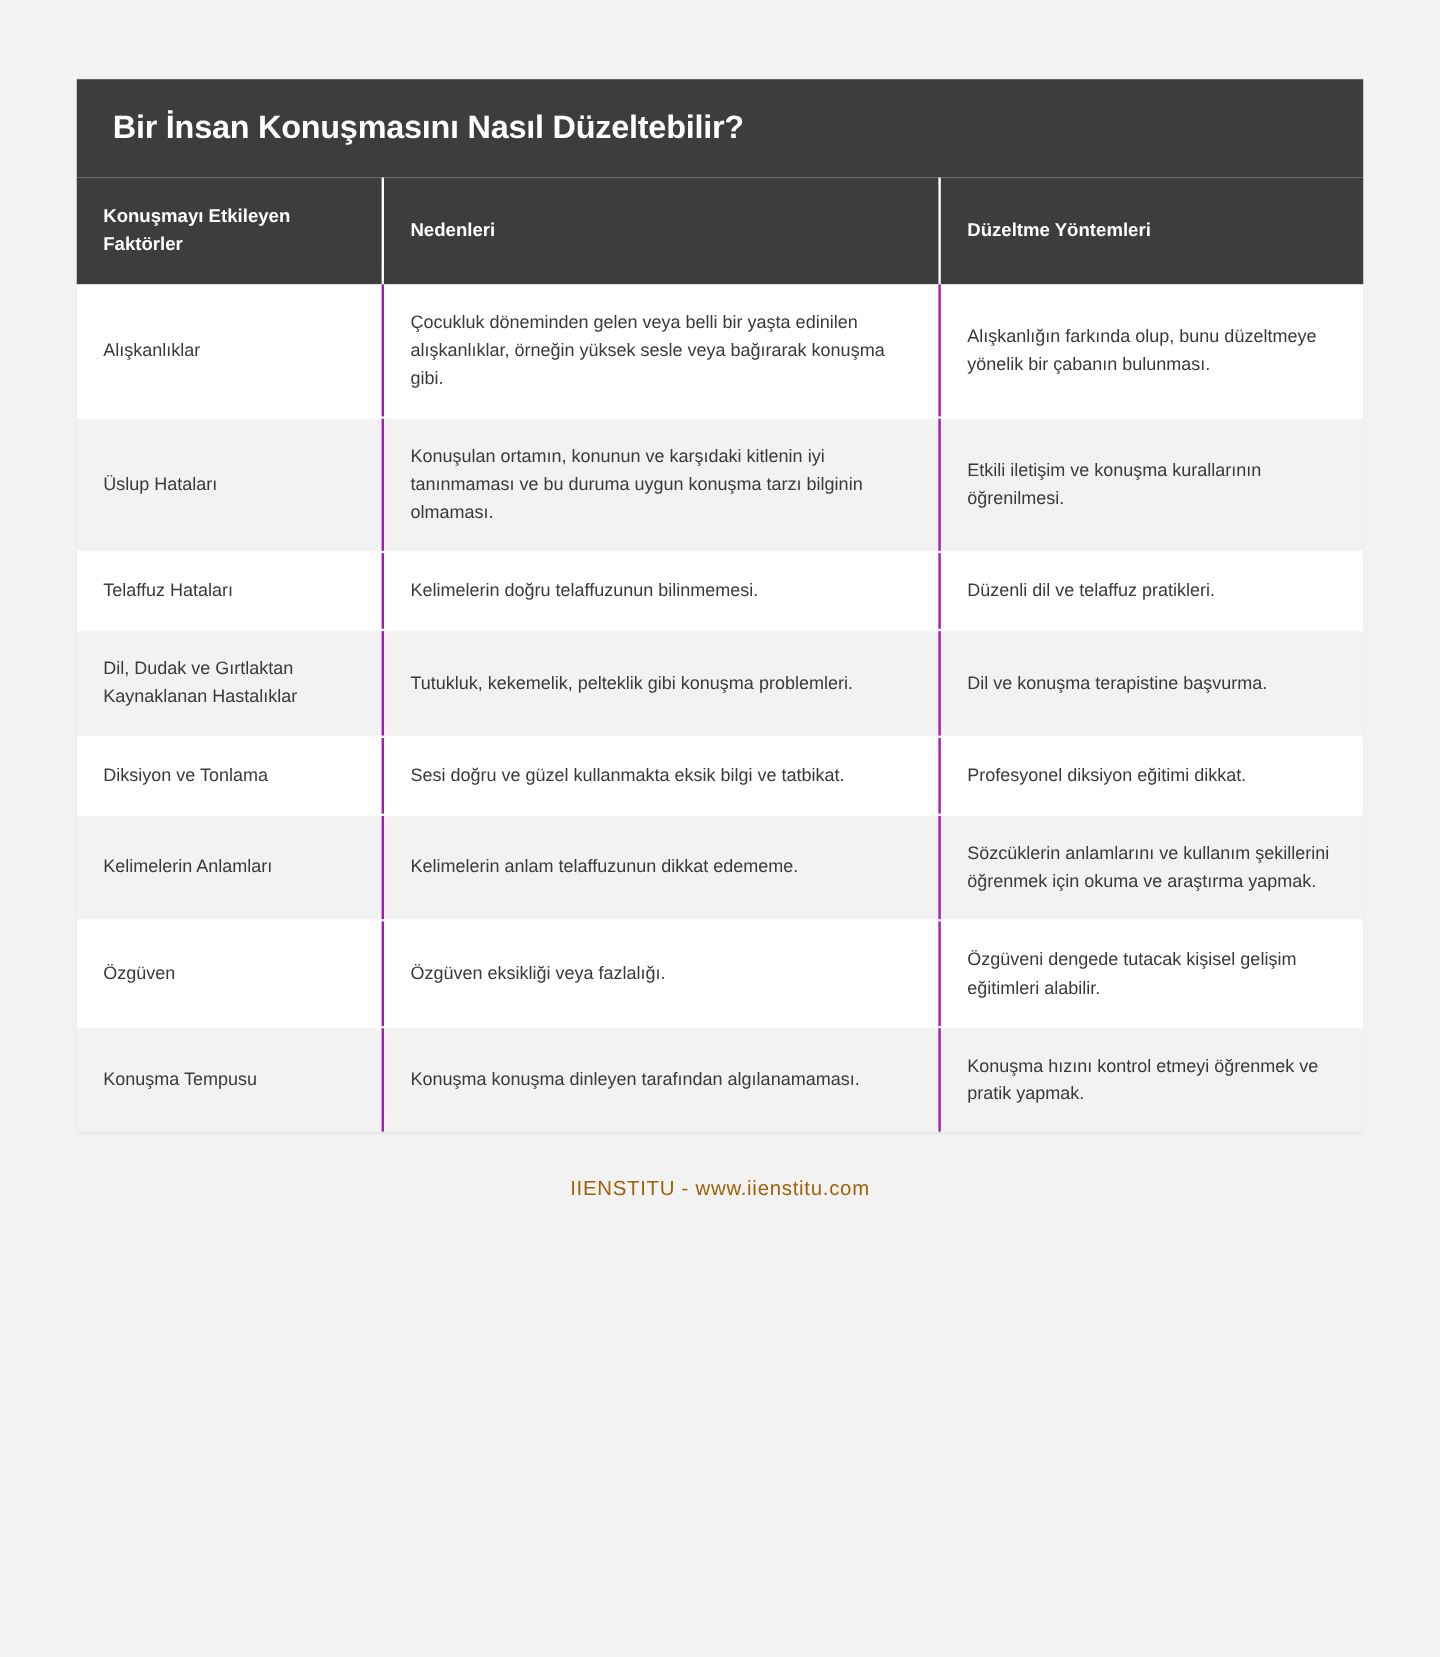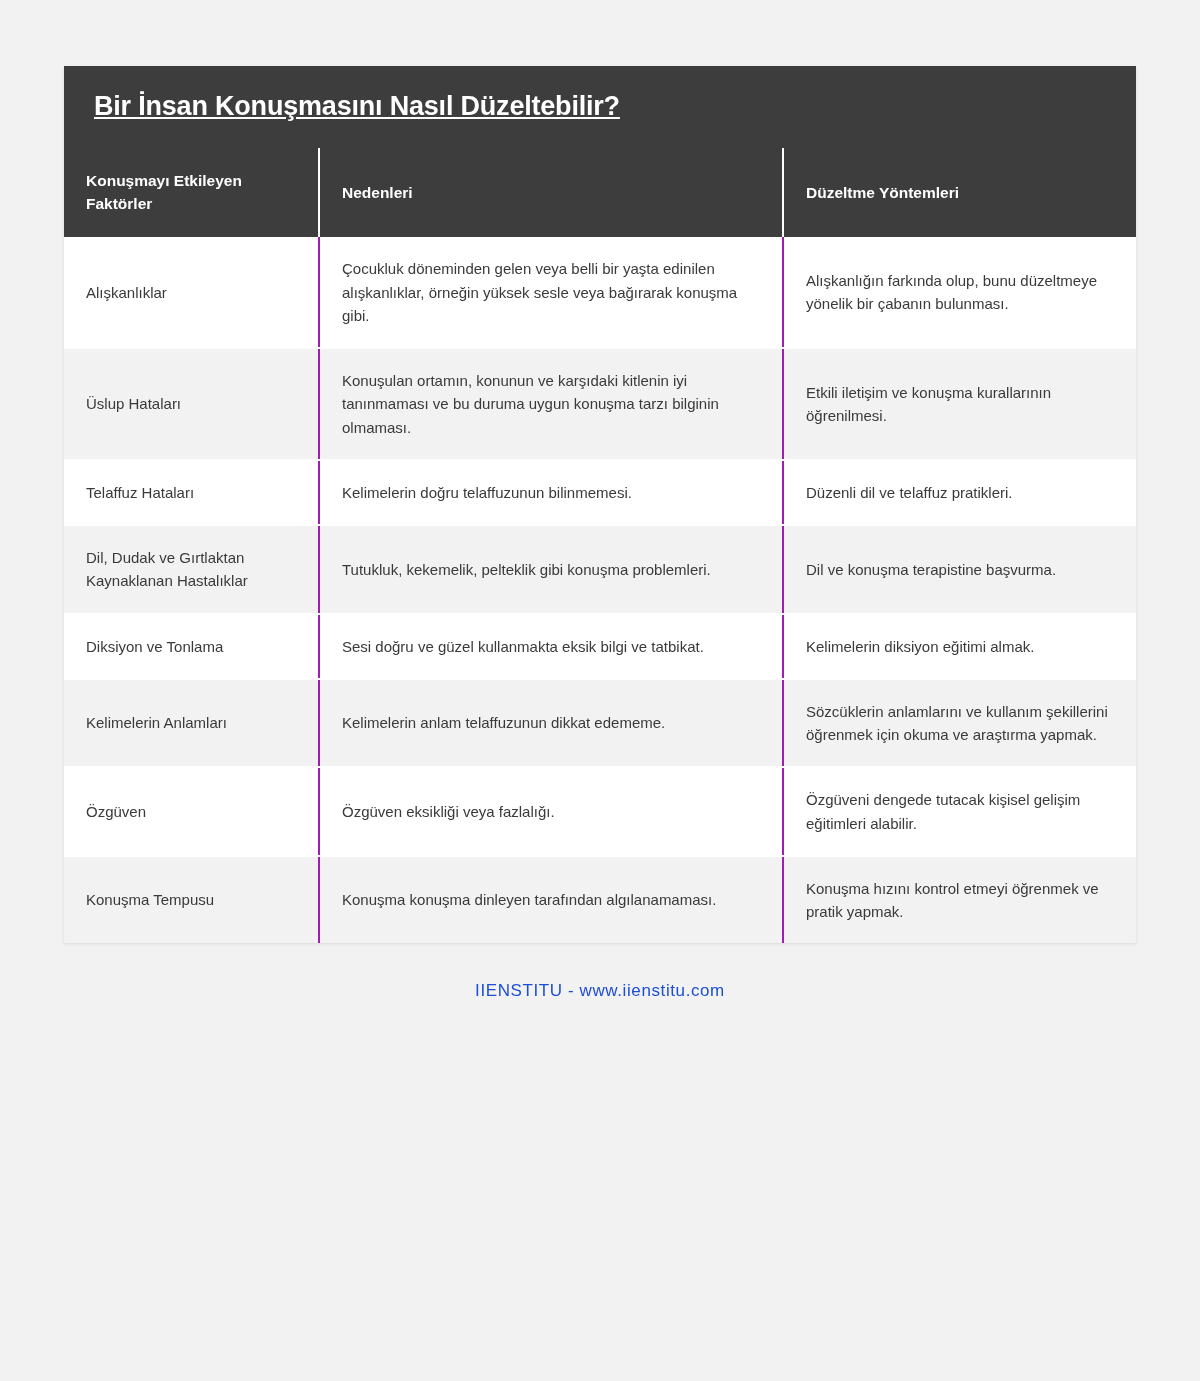--- a/index.html
+++ b/index.html
@@ -30,21 +30,20 @@
     color: #ffffff;
     padding: 24px 30px 26px 30px;
   }
   .title-bar h1 {
     margin: 0;
     font-size: 27px;
     font-weight: bold;
     letter-spacing: -0.2px;
     line-height: 1.2;
     color: #ffffff;
-    text-decoration: underline;
   }
   table.matrix {
     width: 100%;
     border-collapse: collapse;
     table-layout: fixed;
   }
   table.matrix th {
     background: #3d3d3d;
     color: #ffffff;
     text-align: left;
@@ -67,21 +66,21 @@
   }
   table.matrix td:last-child { border-right: none; }
   table.matrix tbody tr:nth-child(odd) td { background: #ffffff; }
   table.matrix tbody tr:nth-child(even) td { background: #f2f2f2; }
   table.matrix tbody tr:last-child td { border-bottom: none; }
   col.c1 { width: 255px; }
   col.c2 { width: 464px; }
   col.c3 { width: 353px; }
   .footer {
     text-align: center;
-    color: #1d4ed8;
+    color: #a16207;
     font-size: 17px;
     letter-spacing: 0.6px;
     padding: 38px 0 40px 0;
   }
 </style>
 </head>
 <body>
 
 <div class="page">
   <div class="card">
@@ -120,21 +119,21 @@
           <td>Düzenli dil ve telaffuz pratikleri.</td>
         </tr>
         <tr>
           <td>Dil, Dudak ve Gırtlaktan Kaynaklanan Hastalıklar</td>
           <td>Tutukluk, kekemelik, pelteklik gibi konuşma problemleri.</td>
           <td>Dil ve konuşma terapistine başvurma.</td>
         </tr>
         <tr>
           <td>Diksiyon ve Tonlama</td>
           <td>Sesi doğru ve güzel kullanmakta eksik bilgi ve tatbikat.</td>
-          <td>Kelimelerin diksiyon eğitimi almak.</td>
+          <td>Profesyonel diksiyon eğitimi dikkat.</td>
         </tr>
         <tr>
           <td>Kelimelerin Anlamları</td>
           <td>Kelimelerin anlam telaffuzunun dikkat edememe.</td>
           <td>Sözcüklerin anlamlarını ve kullanım şekillerini öğrenmek için okuma ve araştırma yapmak.</td>
         </tr>
         <tr>
           <td>Özgüven</td>
           <td>Özgüven eksikliği veya fazlalığı.</td>
           <td>Özgüveni dengede tutacak kişisel gelişim eğitimleri alabilir.</td>

